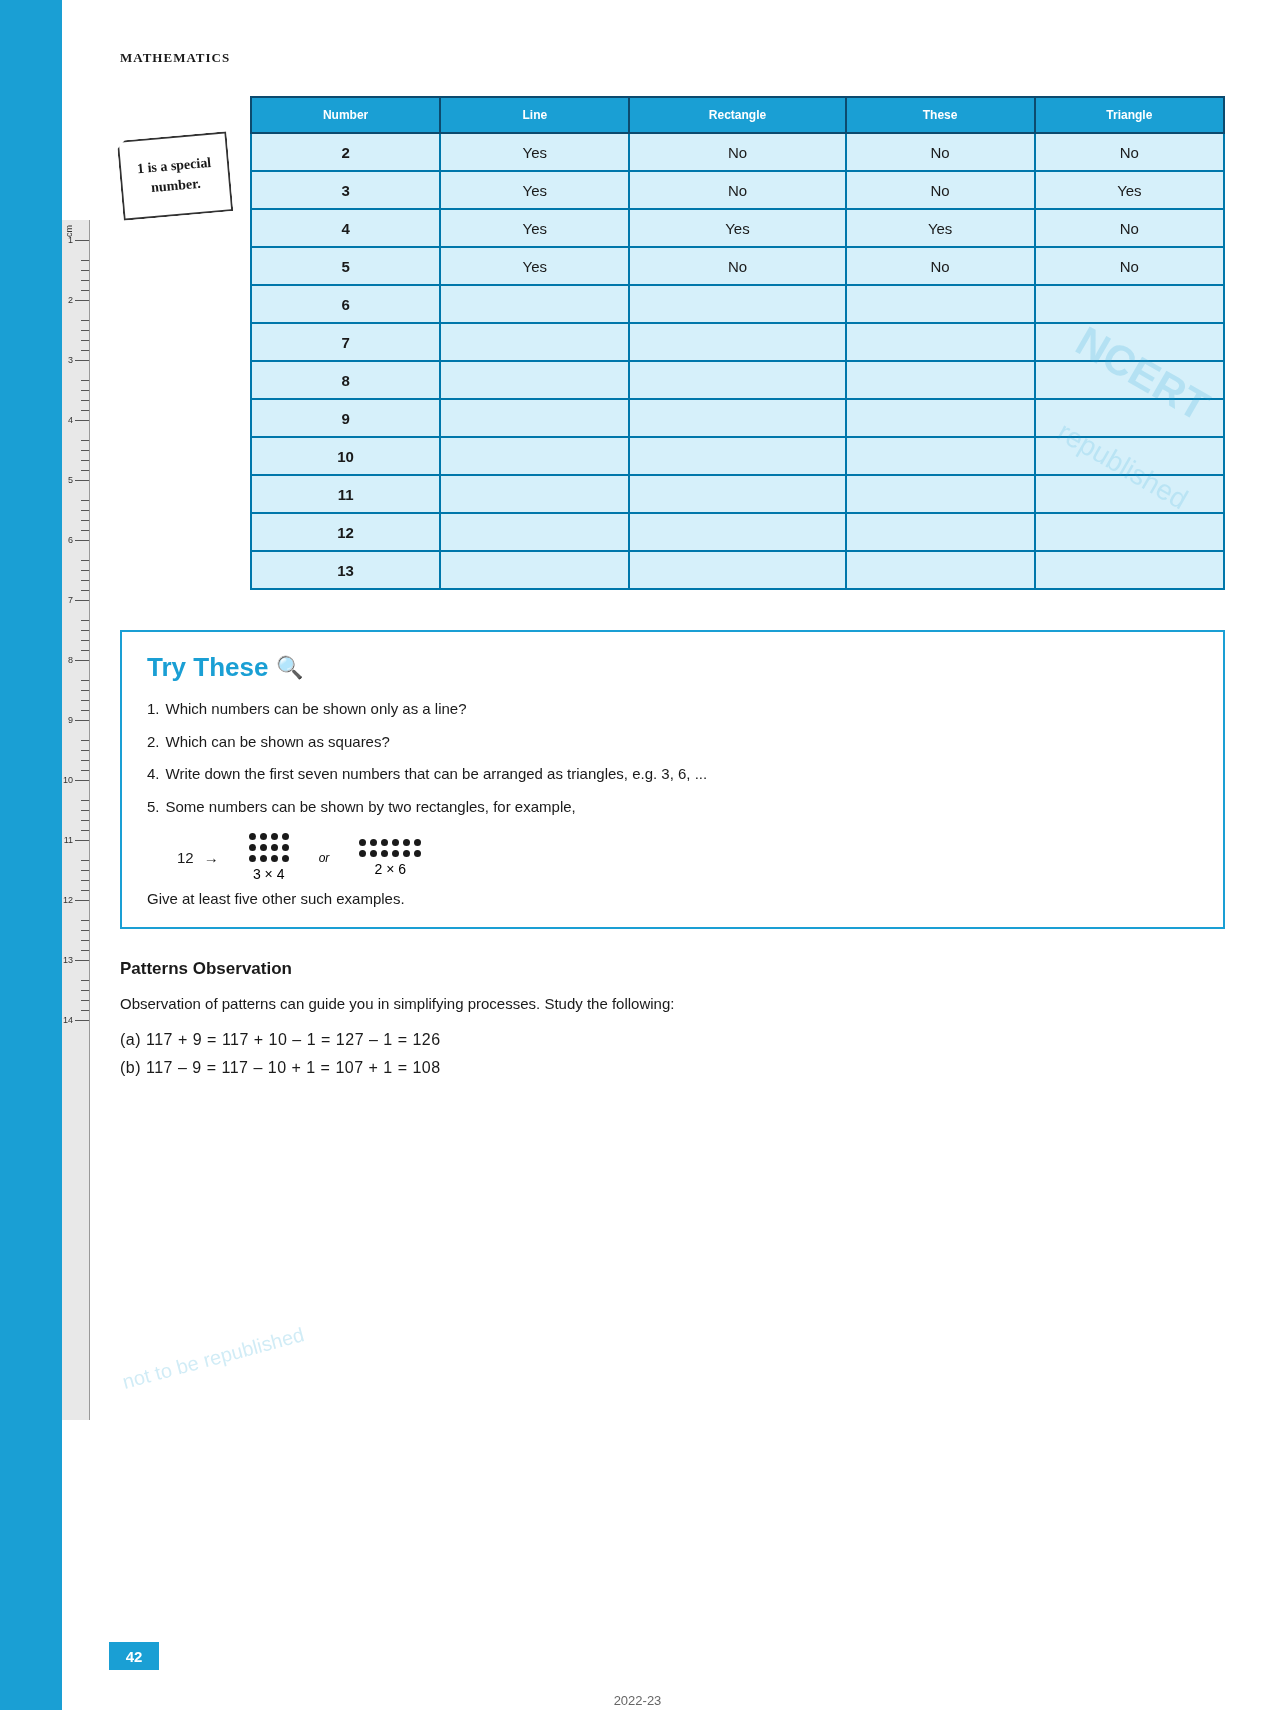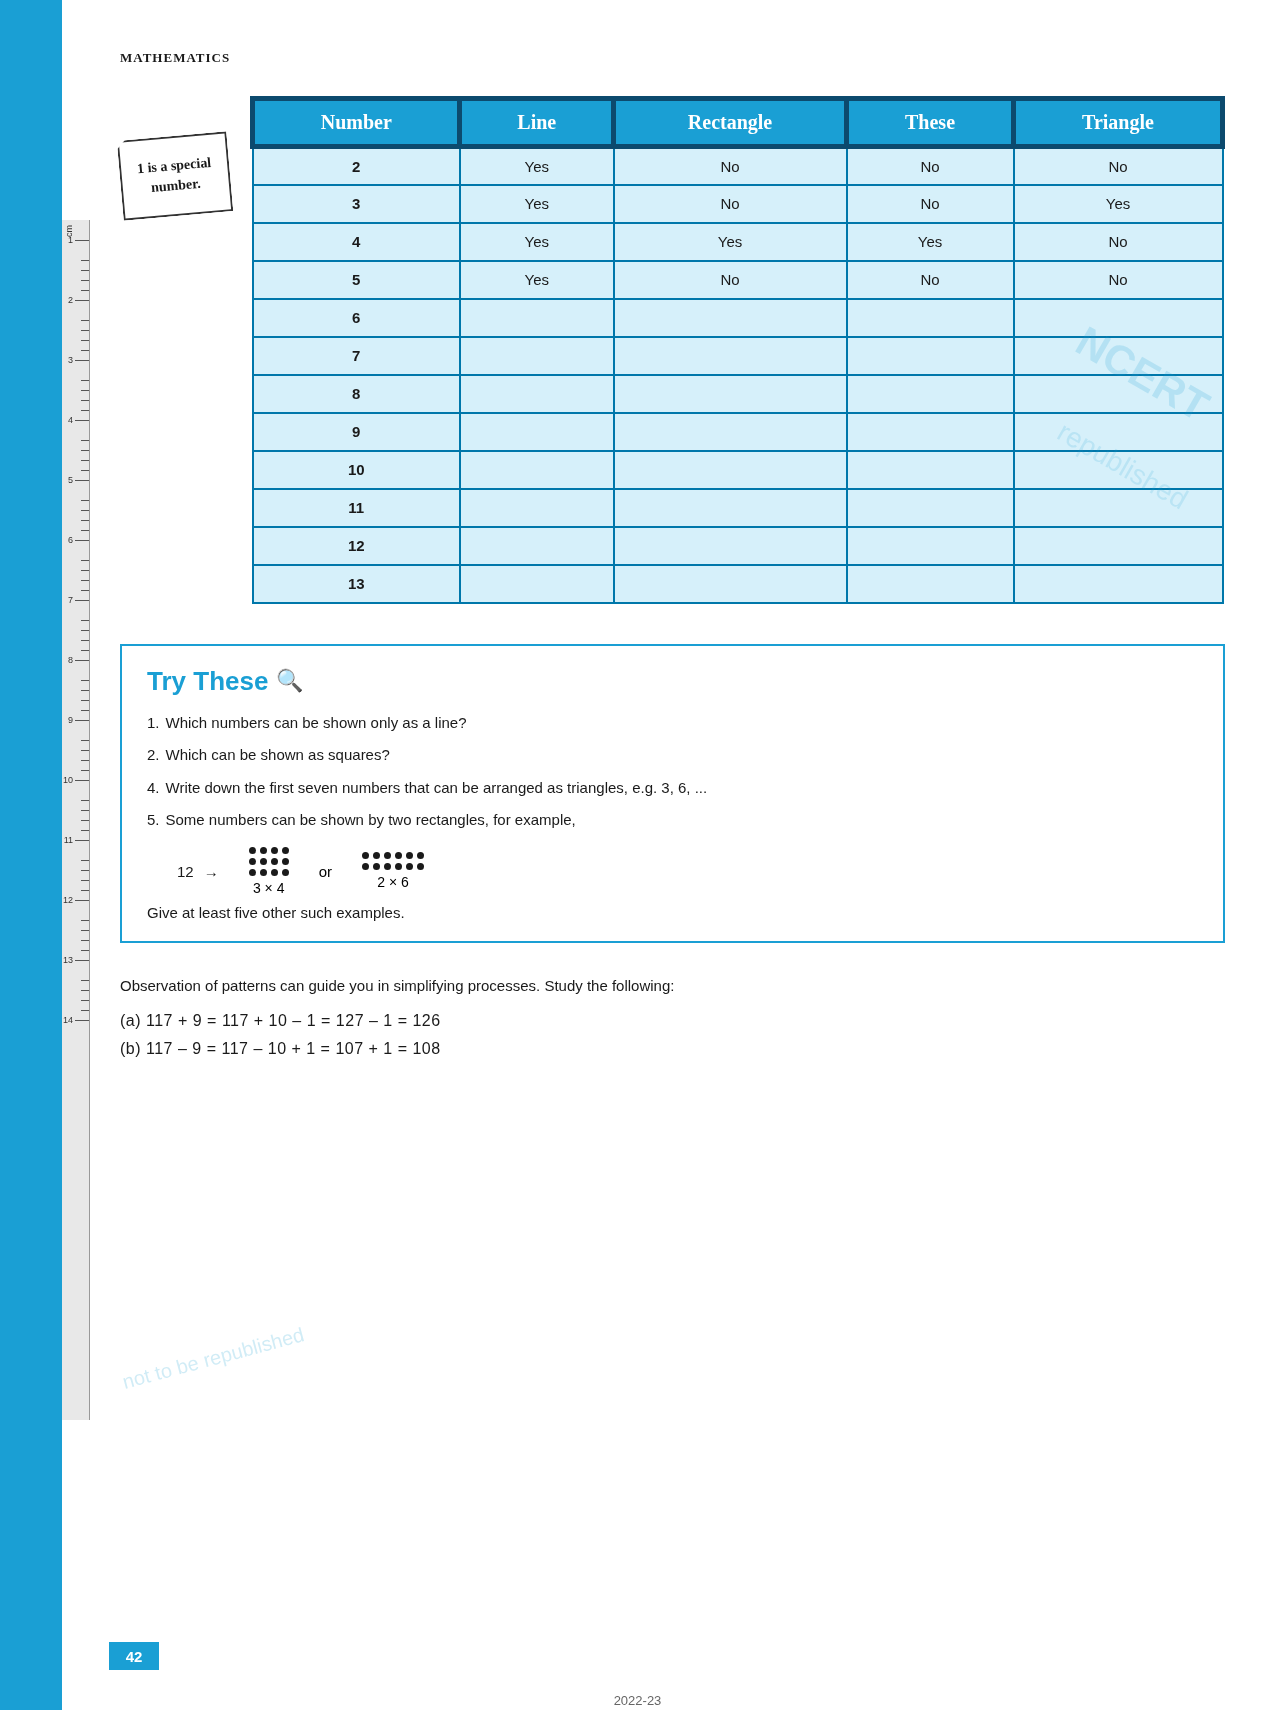--- a/index.html
+++ b/index.html
@@ -134,26 +134,26 @@
 
     
     .data-table {
       border-collapse: collapse;
       flex: 1;
     }
 
     .data-table th {
       background: #1a9fd4;
       color: #ffffff;
-      border: 5px solid #0c4a6e;
+      border: 2px solid #0c4a6e;
       padding: 10px 16px;
-      font-size: 20px;
+      font-size: 12px;
       font-weight: bold;
       text-align: center;
-      font-family: Liberation Serif, serif;
+      font-family: Liberation Sans, sans-serif;
     }
 
     .data-table td {
       background: #d6f0fa;
       border: 2px solid #0077aa;
       padding: 8px 16px;
       font-size: 15px;
       text-align: center;
       color: #1a1a1a;
       font-family: Arial, sans-serif;
@@ -235,22 +235,23 @@
     }
 
     .dot {
       width: 7px;
       height: 7px;
       border-radius: 50%;
       background: #1a1a1a;
     }
 
     .or-text {
-      font-size: 15px;
-      font-family: Arial, sans-serif;
+      font-size: 12px;
+      font-family: Arial, sans-serif;
+      font-style: italic;
     }
 
     .dot-label {
       font-size: 14px;
       font-family: Arial, sans-serif;
       text-align: center;
       margin-top: 4px;
     }
 
     .dot-arrangement-item {
@@ -656,20 +657,21 @@
             </div>
         </div>
         <div class="dot-label">2 × 6</div>
       </div>
     </div>
 
     <p class="give-text">Give at least five other such examples.</p>
   </div>
 
   <div class="patterns-section">
+    <p class="patterns-title">Patterns Observation</p>
     <p class="patterns-text">Observation of patterns can guide you in simplifying processes. Study the following:</p>
     <p class="equation-row">(a) 117 + 9   =   117 + 10  – 1  =  127 – 1   =   126</p>
     <p class="equation-row">(b) 117 – 9   =   117 – 10  + 1  =  107 + 1   =   108</p>
   </div>
 
 </div>
 
 <div class="page-number">42</div>
 
 <div class="year-footer">2022-23</div>

